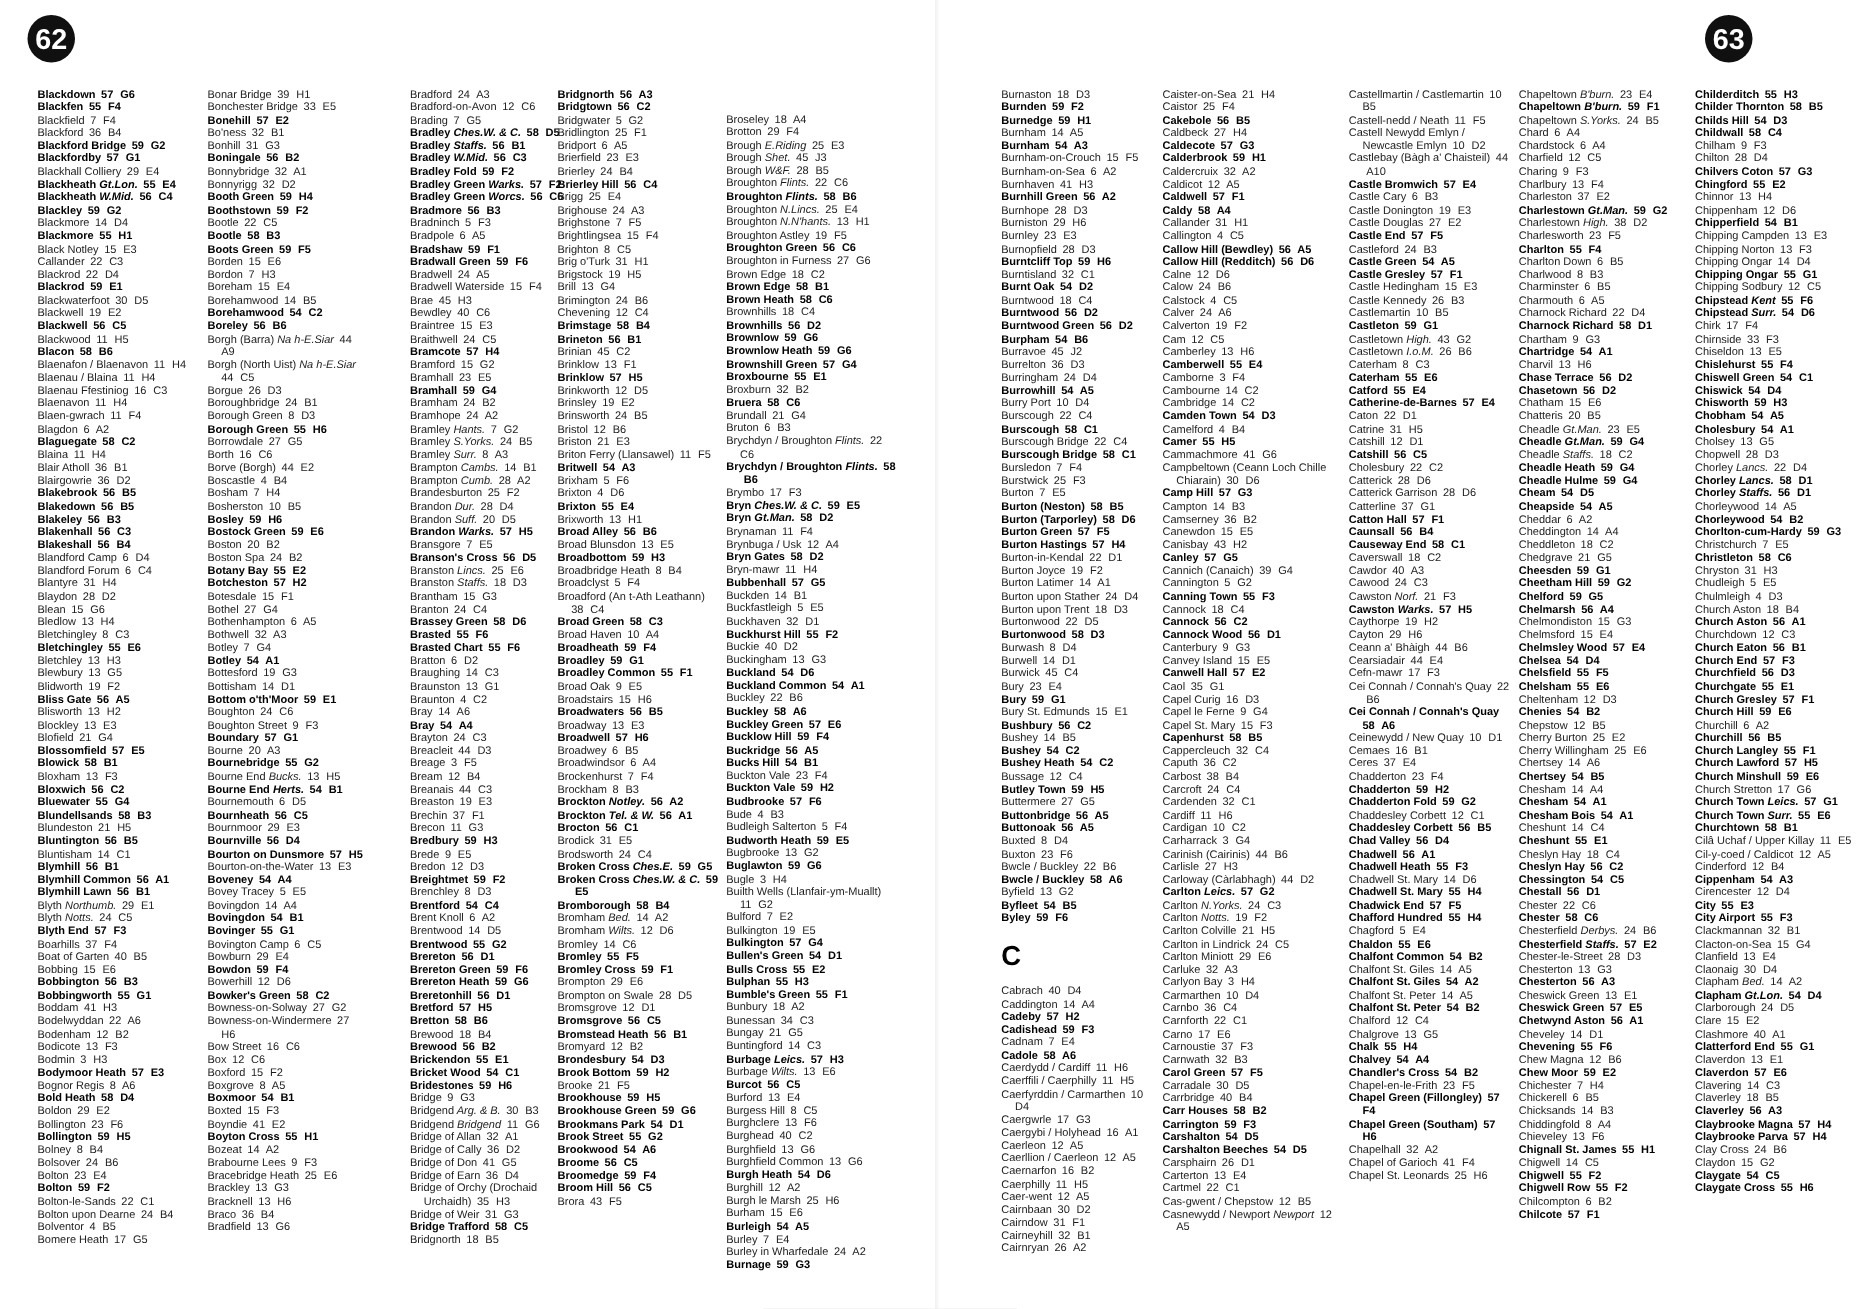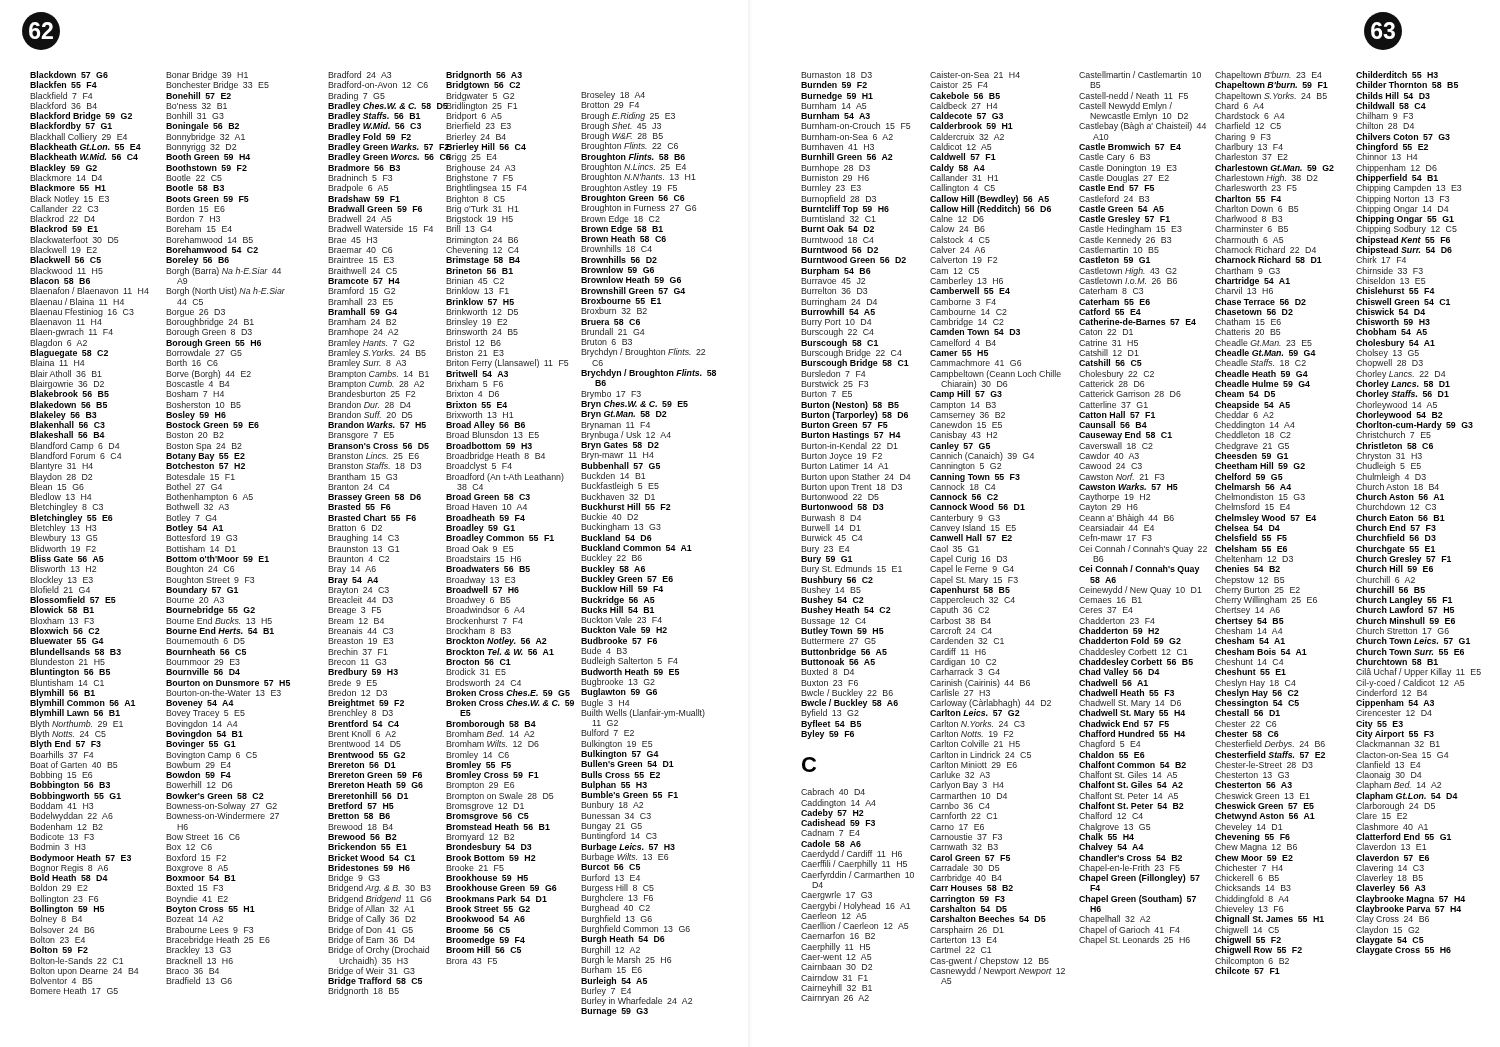--- a/index.html
+++ b/index.html
@@ -221,21 +221,21 @@
       <div class="entry bold"><span class="nm">Bradley Green</span><span class="q"> Warks.</span><span class="pg"> 57</span><span class="gr"> F2</span></div>
       <div class="entry bold"><span class="nm">Bradley Green</span><span class="q"> Worcs.</span><span class="pg"> 56</span><span class="gr"> C6</span></div>
       <div class="entry bold"><span class="nm">Bradmore</span><span class="pg"> 56</span><span class="gr"> B3</span></div>
       <div class="entry"><span class="nm">Bradninch</span><span class="pg"> 5</span><span class="gr"> F3</span></div>
       <div class="entry"><span class="nm">Bradpole</span><span class="pg"> 6</span><span class="gr"> A5</span></div>
       <div class="entry bold"><span class="nm">Bradshaw</span><span class="pg"> 59</span><span class="gr"> F1</span></div>
       <div class="entry bold"><span class="nm">Bradwall Green</span><span class="pg"> 59</span><span class="gr"> F6</span></div>
       <div class="entry"><span class="nm">Bradwell</span><span class="pg"> 24</span><span class="gr"> A5</span></div>
       <div class="entry"><span class="nm">Bradwell Waterside</span><span class="pg"> 15</span><span class="gr"> F4</span></div>
       <div class="entry"><span class="nm">Brae</span><span class="pg"> 45</span><span class="gr"> H3</span></div>
-      <div class="entry"><span class="nm">Braemar</span><span class="pg"> 40</span><span class="gr"> C6</span></div>
+      <div class="entry"><span class="nm">Bewdley</span><span class="pg"> 40</span><span class="gr"> C6</span></div>
       <div class="entry"><span class="nm">Braintree</span><span class="pg"> 15</span><span class="gr"> E3</span></div>
       <div class="entry"><span class="nm">Braithwell</span><span class="pg"> 24</span><span class="gr"> C5</span></div>
       <div class="entry bold"><span class="nm">Bramcote</span><span class="pg"> 57</span><span class="gr"> H4</span></div>
       <div class="entry"><span class="nm">Bramford</span><span class="pg"> 15</span><span class="gr"> G2</span></div>
       <div class="entry"><span class="nm">Bramhall</span><span class="pg"> 23</span><span class="gr"> E5</span></div>
       <div class="entry bold"><span class="nm">Bramhall</span><span class="pg"> 59</span><span class="gr"> G4</span></div>
       <div class="entry"><span class="nm">Bramham</span><span class="pg"> 24</span><span class="gr"> B2</span></div>
       <div class="entry"><span class="nm">Bramhope</span><span class="pg"> 24</span><span class="gr"> A2</span></div>
       <div class="entry"><span class="nm">Bramley</span><span class="q"> Hants.</span><span class="pg"> 7</span><span class="gr"> G2</span></div>
       <div class="entry"><span class="nm">Bramley</span><span class="q"> S.Yorks.</span><span class="pg"> 24</span><span class="gr"> B5</span></div>

